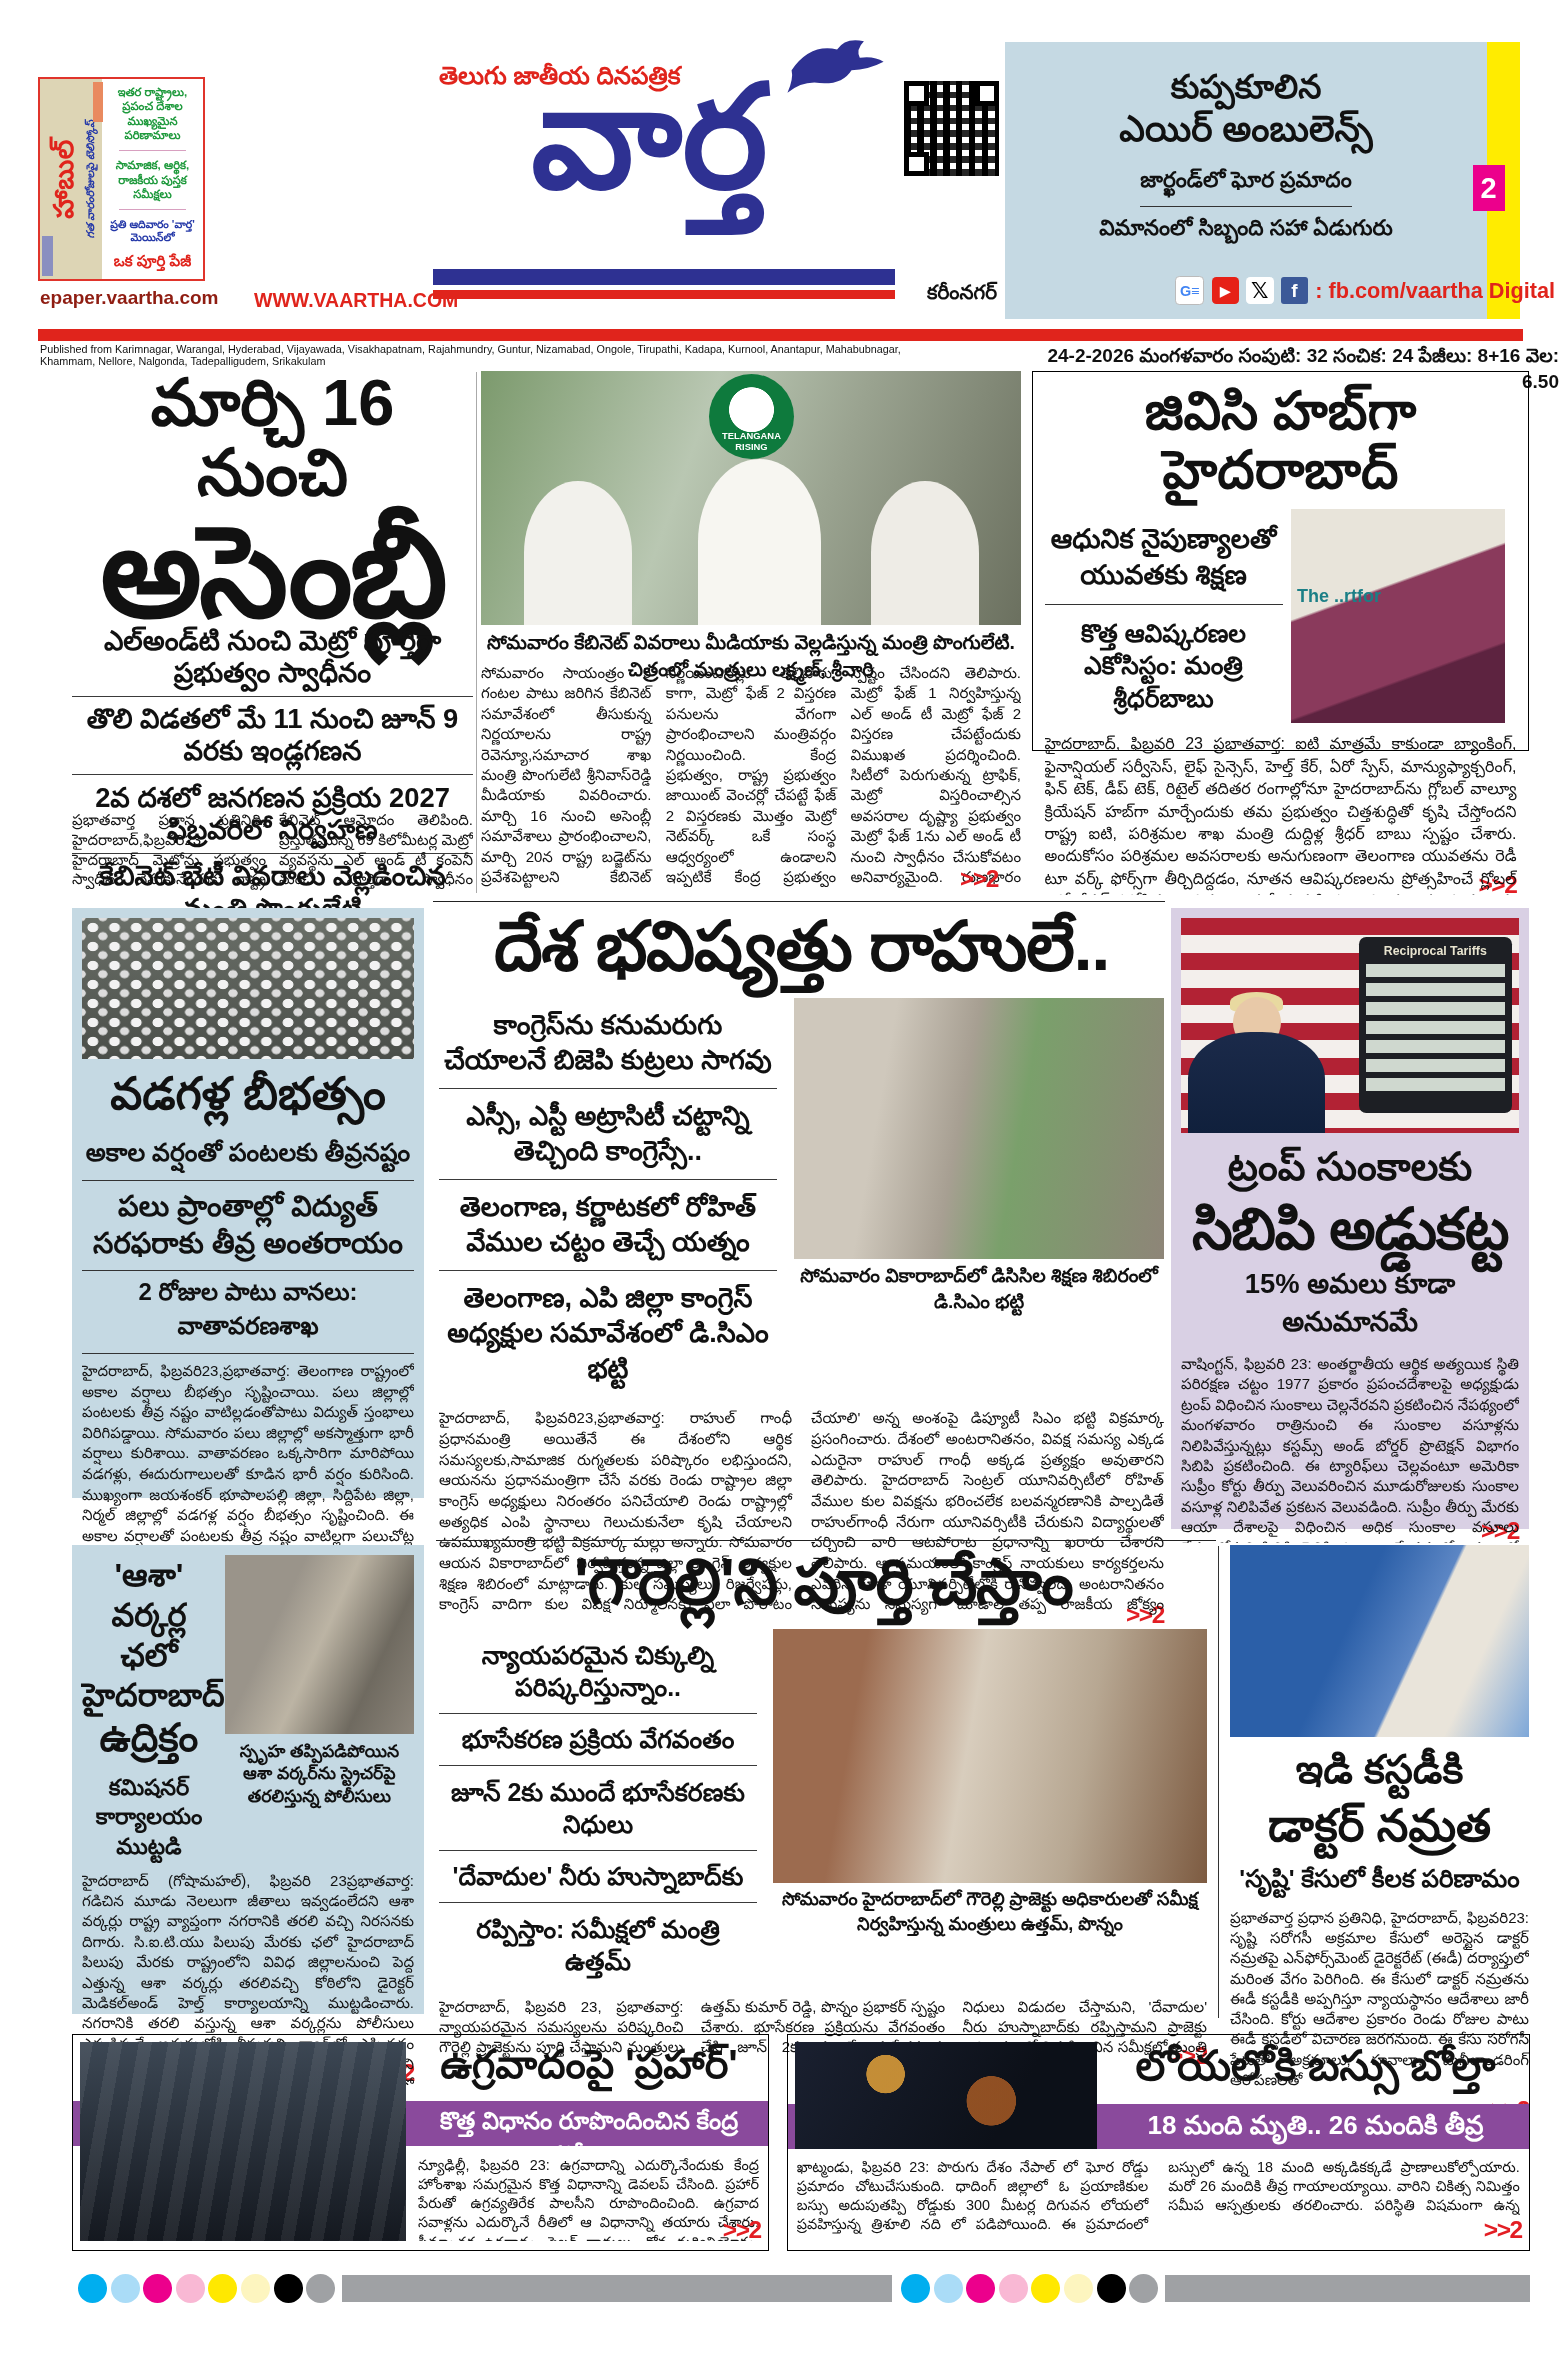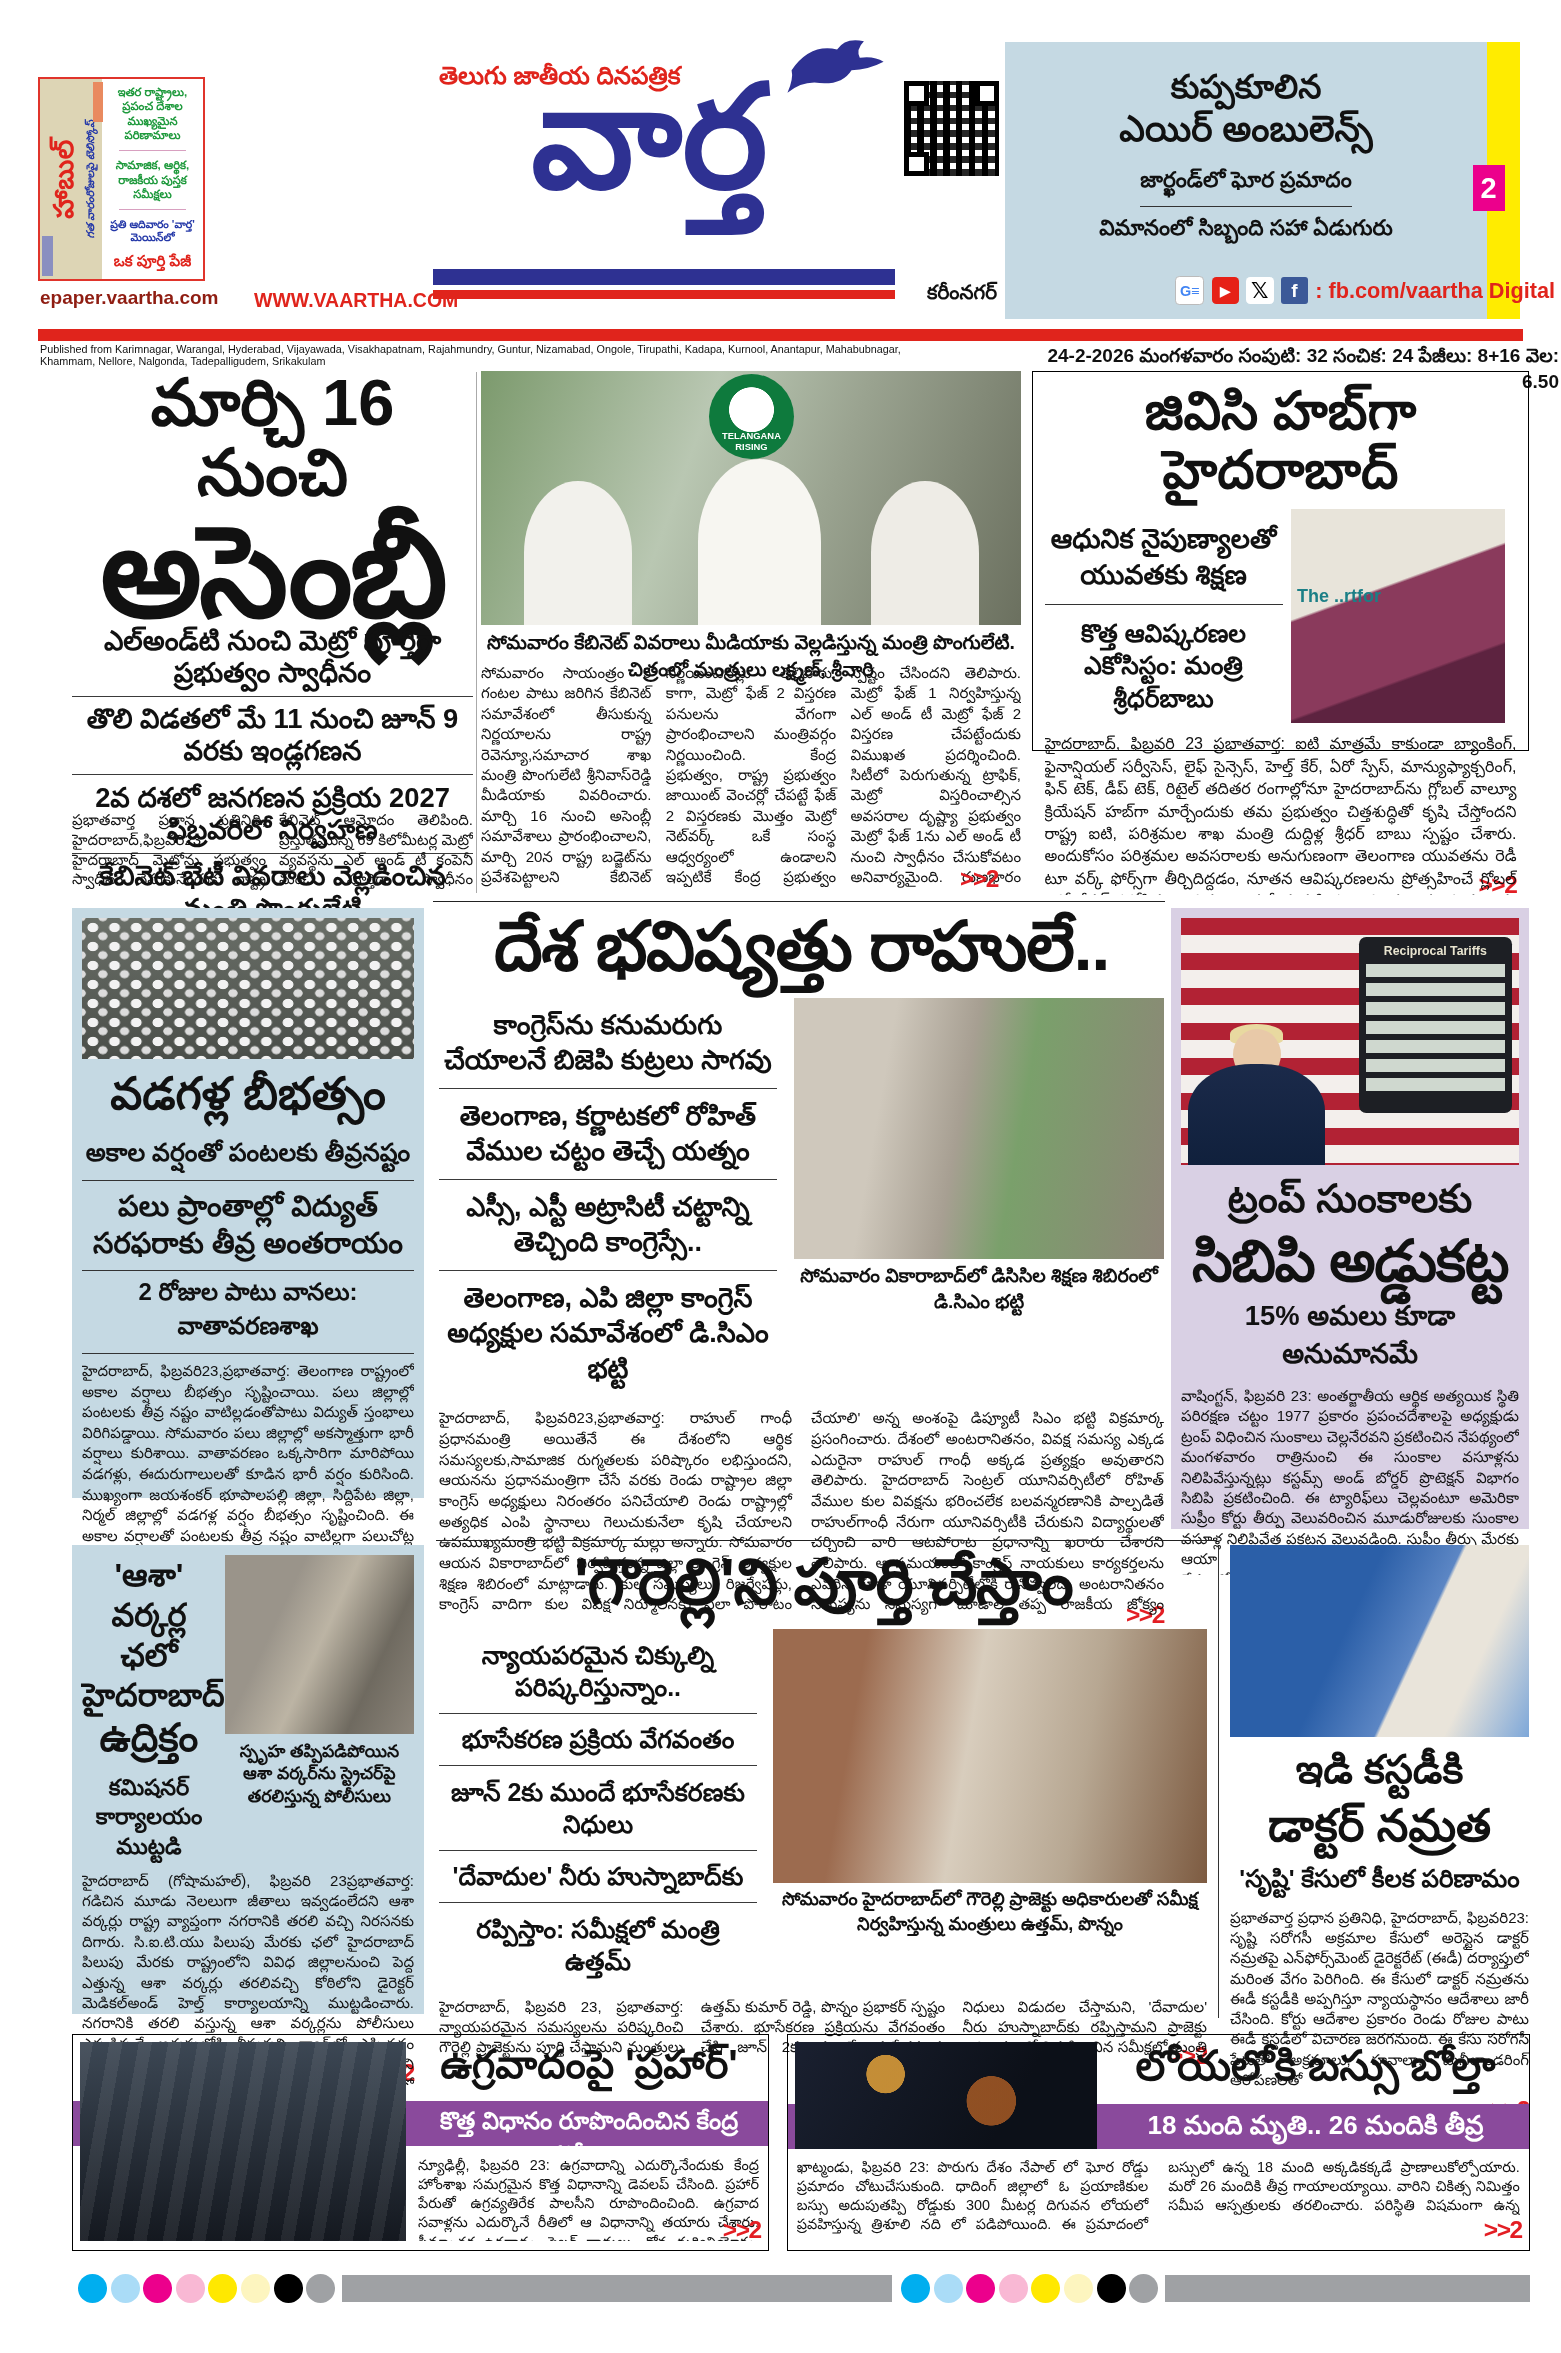--- a/index.html
+++ b/index.html
@@ -96,21 +96,21 @@
   .rahul{left:439px;top:911px;width:725px;}
   .rahul-h{font-size:69px;font-weight:900;text-align:center;line-height:1.05;letter-spacing:-1.4px;}
   .rahul-row{display:flex;margin-top:14.4px;}
   .rahul-bullets{width:338px;}
   .rahul-bullets .b{font-size:27px;font-weight:700;text-align:center;padding:10px 4.3px;line-height:1.3;}
   .rahul-pwrap{width:370px;margin-left:17.3px;}
   .rahul-photo{height:261px;background:linear-gradient(100deg,#cfc8bc 0 25%,#a79f92 45%,#7aa06b 60%,#8e8578 100%);position:relative;}
   .rahul-cap{font-size:19px;font-weight:700;text-align:center;margin-top:5.8px;}
   .rahul-body{margin-top:11.5px;column-count:2;column-gap:19px;font-size:15px;line-height:1.38;height:217px;position:relative;}
   .tariff{left:1171px;top:908px;width:358px;height:621px;background:#d9d0e4;padding:10px;box-sizing:border-box;}
-  .tariff-photo{height:247px;position:relative;background:repeating-linear-gradient(180deg,#b22234 0 17.3px,#f3efec 17.3px 35px);}
+  .tariff-photo{height:215px;position:relative;background:repeating-linear-gradient(180deg,#b22234 0 17.3px,#f3efec 17.3px 35px);}
   .t-board{position:absolute;right:7.2px;top:19px;width:153px;height:176px;background:#1d1f24;border-radius:7.2px;padding:7.2px;box-sizing:border-box;color:#fff;}
   .t-board .tt{font-size:12.3px;font-weight:700;color:#e8e4cf;text-align:center;}
   .t-rows{margin-top:5.8px;height:130px;background:repeating-linear-gradient(180deg,#cfd8cf 0 13px,#1d1f24 13px 19px);}
   .t-suit{position:absolute;left:7.2px;bottom:0;width:137px;height:101px;background:linear-gradient(#1b2a4a,#10203c);border-radius:46% 46% 0 0;}
   .t-head{position:absolute;left:52px;bottom:85px;width:48px;height:51px;background:#e8c9a8;border-radius:50%;}
   .t-hair{position:absolute;left:49px;bottom:121px;width:53px;height:20px;background:#e8d9a0;border-radius:50% 50% 20% 20%;}
   .tariff-h1{font-size:39px;font-weight:900;text-align:center;margin-top:11.5px;}
   .tariff-h2{font-size:58px;font-weight:900;text-align:center;line-height:1.05;letter-spacing:-1.4px;}
   .tariff-sub{font-size:27.4px;font-weight:700;text-align:center;margin-top:8.7px;}
   .tariff-body{margin-top:10px;font-size:15px;line-height:1.36;height:189px;position:relative;}
@@ -288,22 +288,22 @@
     <div class="hail-strip">2 రోజుల పాటు వానలు: వాతావరణశాఖ</div>
     <div class="hail-body jtext">హైదరాబాద్, ఫిబ్రవరి23,ప్రభాతవార్త: తెలంగాణ రాష్ట్రంలో అకాల వర్షాలు బీభత్సం సృష్టించాయి. పలు జిల్లాల్లో పంటలకు తీవ్ర నష్టం వాటిల్లడంతోపాటు విద్యుత్ స్తంభాలు విరిగిపడ్డాయి. సోమవారం పలు జిల్లాల్లో అకస్మాత్తుగా భారీ వర్షాలు కురిశాయి. వాతావరణం ఒక్కసారిగా మారిపోయి వడగళ్లు, ఈదురుగాలులతో కూడిన భారీ వర్షం కురిసింది. ముఖ్యంగా జయశంకర్ భూపాలపల్లి జిల్లా, సిద్దిపేట జిల్లా, నిర్మల్ జిల్లాల్లో వడగళ్ల వర్షం బీభత్సం సృష్టించింది. ఈ అకాల వర్షాలతో పంటలకు తీవ్ర నష్టం వాటిల్లగా పలుచోట్ల విద్యుత్ సరఫరాకి కూడా అంతరాయం కలిగింది. జయశంకర్ భూపాలపల్లి జిల్లా మహాదేవపూర్ మండలంలోని కాళేశ్వరం ప్రాంతంలో వడగళ్ల వాన తీవ్రంగా కురిసింది. భారీగాలులు, వడగళ్ల కారణంగా పలుచోట్ల విద్యుత్ స్తంభాలు విరిగిపడ్డాయి. విద్యుత్ వైర్లు తెగిపడటంతో స్థానికంగా విద్యుత్ సరఫరా నిలిచిపోయింది. సిద్దిపేట జిల్లాలోని చేర్యాల, కొమురవెల్లి, మద్దూర్, దూల్మిట్ట మండలాల్లో ఈదురు గాలులతో కూడిన భారీవర్షం కురిసింది. గాలుల తీవ్రతకు చెట్లు విరిగి పడిన ఘటనలు చోటుచేసుకున్నాయి. అలాగే</div>
     <div style="text-align:right;margin-top:-26px;"><span class="more">&gt;&gt;2</span></div>
   </div>
 
   <div class="abs rahul">
     <div class="rahul-h">దేశ భవిష్యత్తు రాహులే..</div>
     <div class="rahul-row">
       <div class="rahul-bullets">
         <div class="b rule-b">కాంగ్రెస్‌ను కనుమరుగు చేయాలనే బిజెపి కుట్రలు సాగవు</div>
+        <div class="b rule-b">ఎస్సీ, ఎస్టీ అట్రాసిటీ చట్టాన్ని తెచ్చింది కాంగ్రెస్సే..</div>
         <div class="b rule-b">తెలంగాణ, కర్ణాటకలో రోహిత్ వేముల చట్టం తెచ్చే యత్నం</div>
-        <div class="b rule-b">ఎస్సీ, ఎస్టీ అట్రాసిటీ చట్టాన్ని తెచ్చింది కాంగ్రెస్సే..</div>
         <div class="b">తెలంగాణ, ఎపి జిల్లా కాంగ్రెస్ అధ్యక్షుల సమావేశంలో డి.సిఎం భట్టి</div>
       </div>
       <div class="rahul-pwrap">
         <div class="rahul-photo"></div>
         <div class="rahul-cap">సోమవారం వికారాబాద్‌లో డిసిసిల శిక్షణ శిబిరంలో డి.సిఎం భట్టి</div>
       </div>
     </div>
     <div class="rahul-body jtext">హైదరాబాద్, ఫిబ్రవరి23,ప్రభాతవార్త: రాహుల్ గాంధీ ప్రధానమంత్రి అయితేనే ఈ దేశంలోని ఆర్థిక సమస్యలకు,సామాజిక రుగ్మతలకు పరిష్కారం లభిస్తుందని, ఆయనను ప్రధానమంత్రిగా చేసే వరకు రెండు రాష్ట్రాల జిల్లా కాంగ్రెస్ అధ్యక్షులు నిరంతరం పనిచేయాలి రెండు రాష్ట్రాల్లో అత్యధిక ఎంపి స్థానాలు గెలుచుకునేలా కృషి చేయాలని ఉపముఖ్యమంత్రి భట్టి విక్రమార్క మల్లు అన్నారు. సోమవారం ఆయన వికారాబాద్‌లో నిర్వహిస్తున్న జిల్లా కాంగ్రెస్ అధ్యక్షుల శిక్షణ శిబిరంలో మాట్లాడారు. 'కుల సమస్యలు, రిజర్వేషన్లు, కాంగ్రెస్ వాదిగా కుల వివక్ష నిర్మూలనకు ఎలా పోరాటం చేయాలి' అన్న అంశంపై డిప్యూటీ సిఎం భట్టి విక్రమార్క ప్రసంగించారు. దేశంలో అంటరానితనం, వివక్ష సమస్య ఎక్కడ ఎదురైనా రాహుల్ గాంధీ అక్కడ ప్రత్యక్షం అవుతారని తెలిపారు. హైదరాబాద్ సెంట్రల్ యూనివర్సిటీలో రోహిత్ వేముల కుల వివక్షను భరించలేక బలవన్మరణానికి పాల్పడితే రాహుల్‌గాంధీ నేరుగా యూనివర్సిటీకి చేరుకుని విద్యార్థులతో చర్చించి వారి ఆటపోరాట ప్రధానాన్ని ఖరారు చేశారని తెలిపారు. ఆ సమయంలో కాంగ్రెస్ నాయకులు కార్యకర్తలను ఎవరిని కూడా యూనివర్సిటీలోకి రానివ్వలేదు అంటరానితనం సమస్యను సమస్యగా చూడాలి తప్ప రాజకీయ జోక్యం ఉండకూడదు అన్నది ఆయన ఆలోచన అని వివరించారు. ఆయన ఆలోచన మేరకు కర్ణాటక, తెలంగాణ రాష్ట్రాల్లో రోహిత్ వేముల చట్టం తెచ్చేందుకు ప్రయత్నాలు జరుగుతున్నాయని వివరించారు. ఈ రాష్ట్రంలో అధికారంలోకి వస్తాం రాగానే వనరులు సంపద సమానంగా పంచుతామని ఎన్నికల ముందు రాహుల్ గాంధీ ప్రకటించారు ఆయన ప్రకటించినట్టుగా అధికారంలోకి రాగానే ప్రజా ప్రభుత్వం ఆధ్వర్యంలో అభివృద్ధి, సంక్షేమ కార్యక్రమాలు జరుగుతున్నాయని తెలిపారు. దేశ స్వాతంత్రం అనంతరం ఎక్కడా జరగని కుల గణనను ప్రజా ప్రభుత్వం 50 రోజుల్లో పూర్తి చేసి శాసనసభలో ప్రవేశపెట్టి ఏకగ్రీవంగా ఆమోదం పొందాలని వివరించారు. దేశానికి స్వాతంత్రం సాధించడంతోపాటు ఆర్థిక, సామాజిక, రాజకీయ సమానత్వం సాధించేందుకు అనేక విప్లవాత్మక చట్టాలు చేసిన కాంగ్రెస్ పార్టీని</div>
     <div style="text-align:right;margin-top:-24.5px;"><span class="more">&gt;&gt;2</span></div>
   </div>

